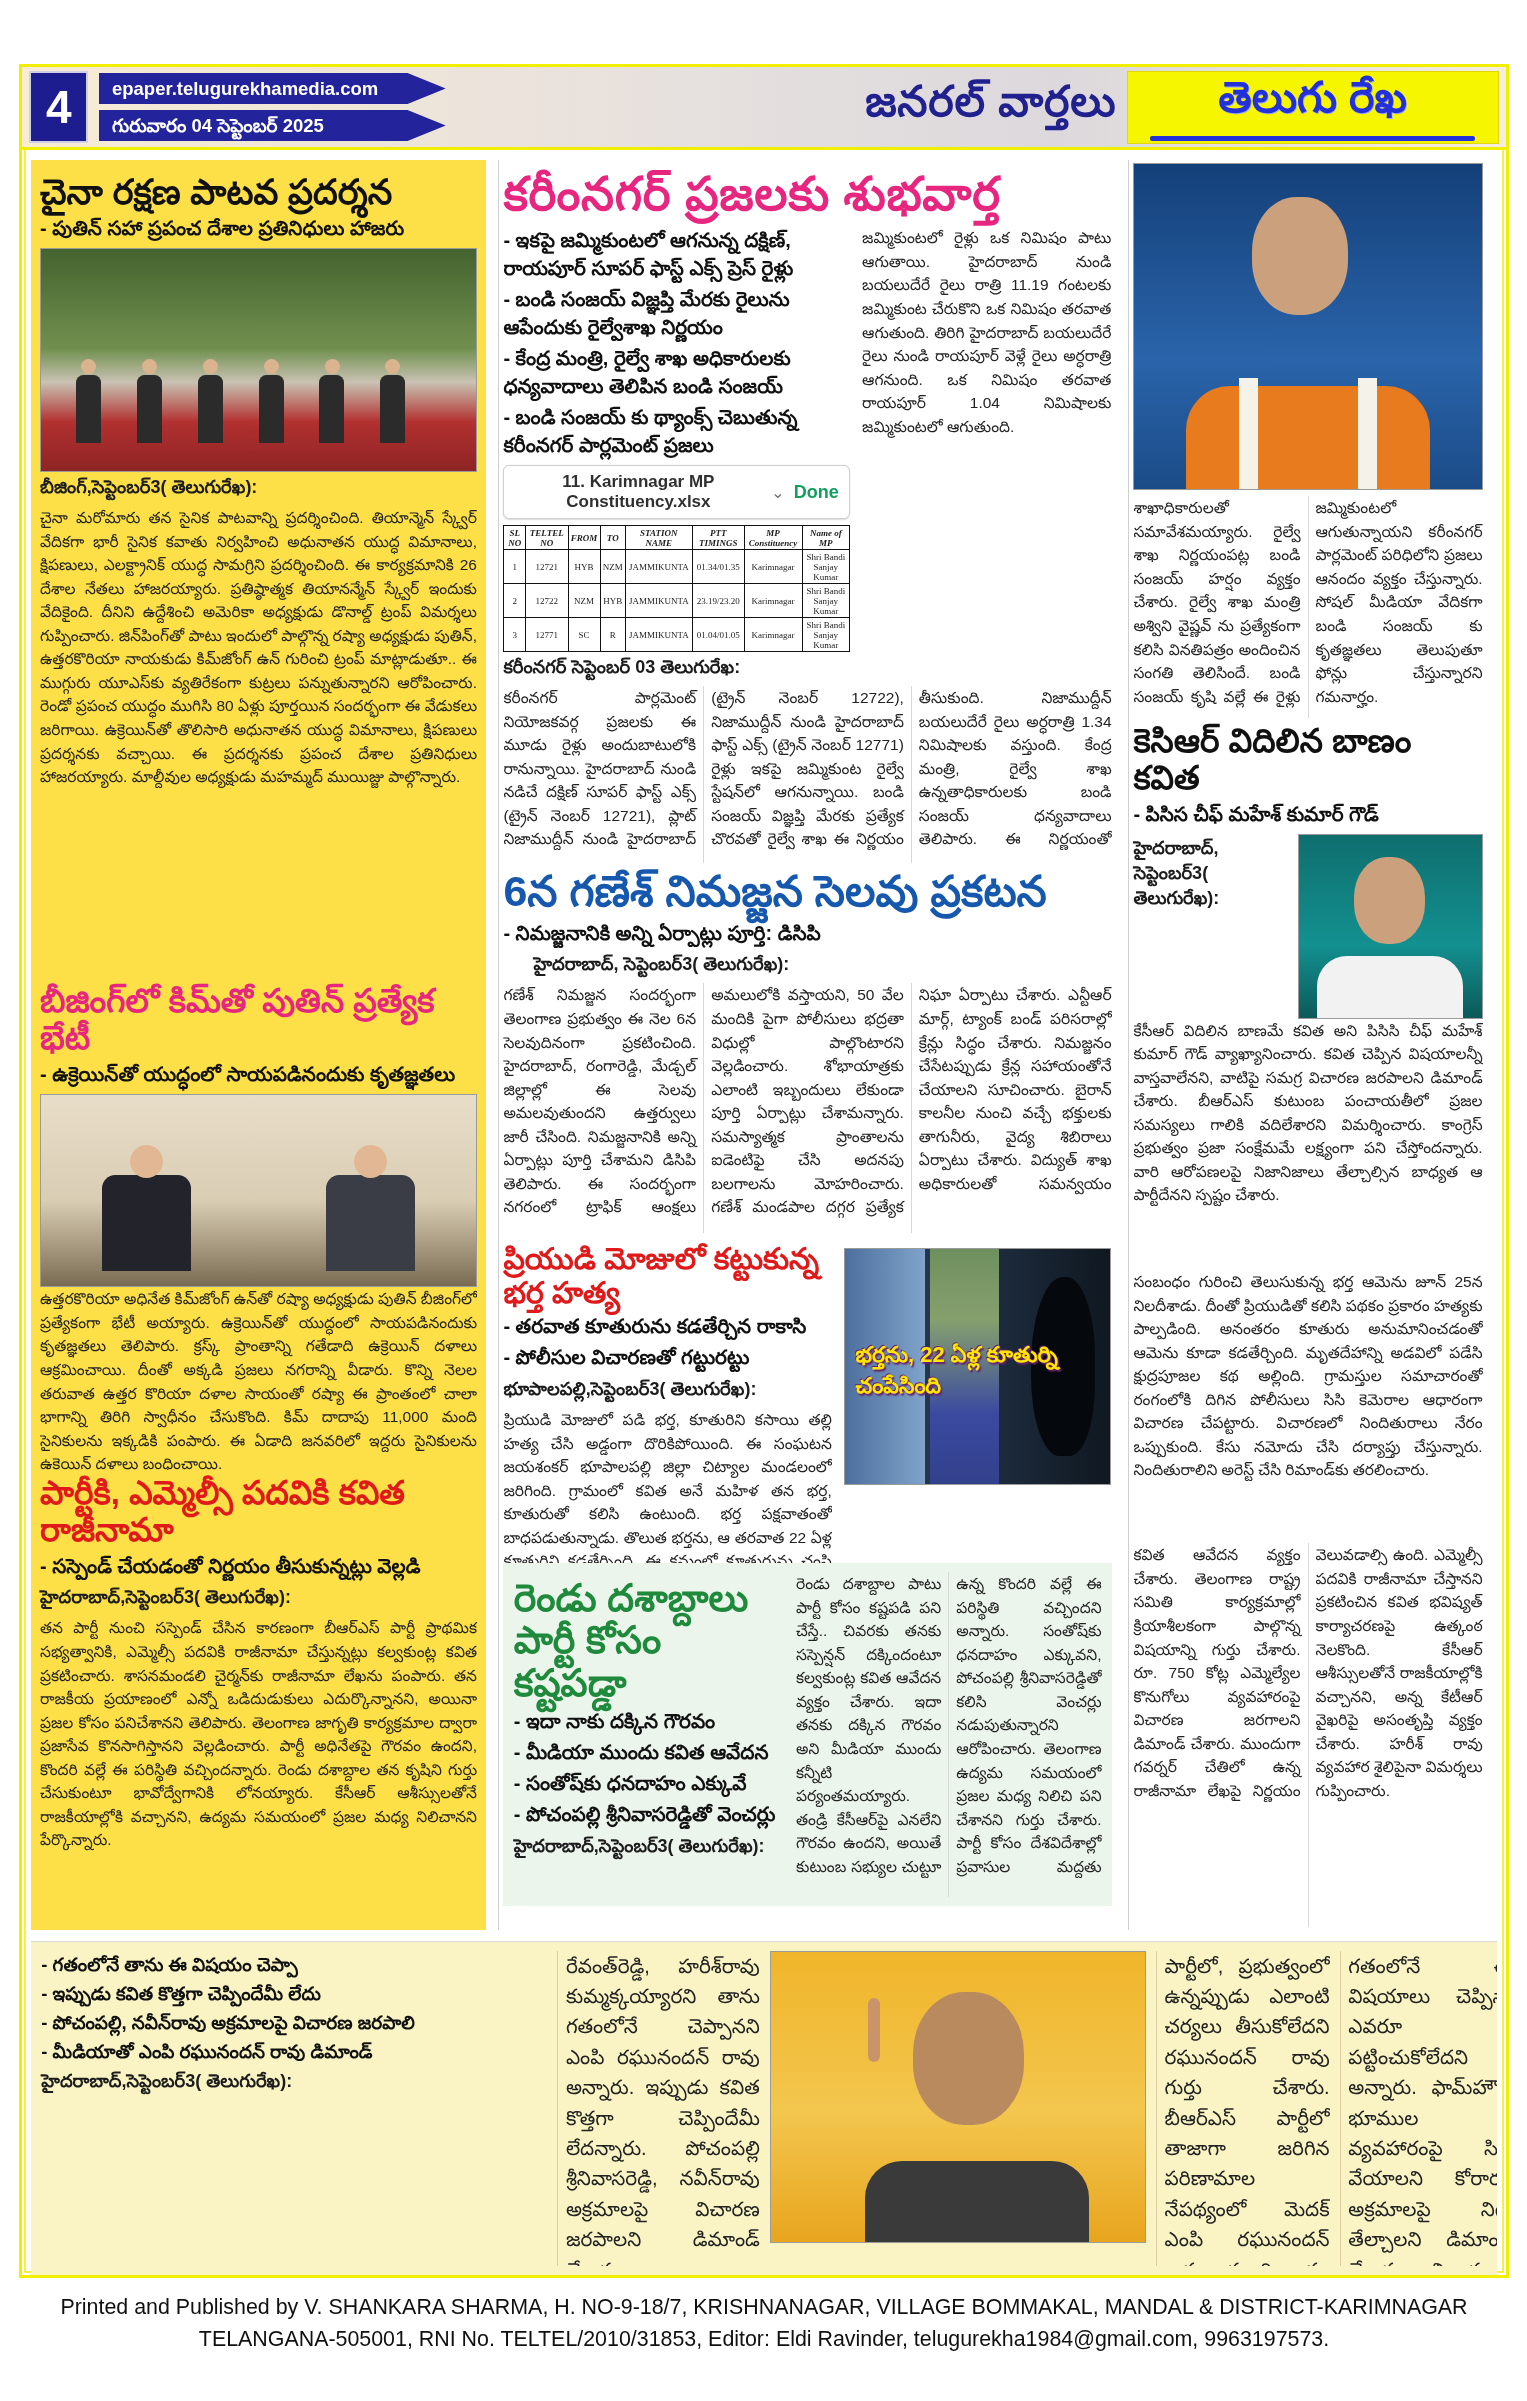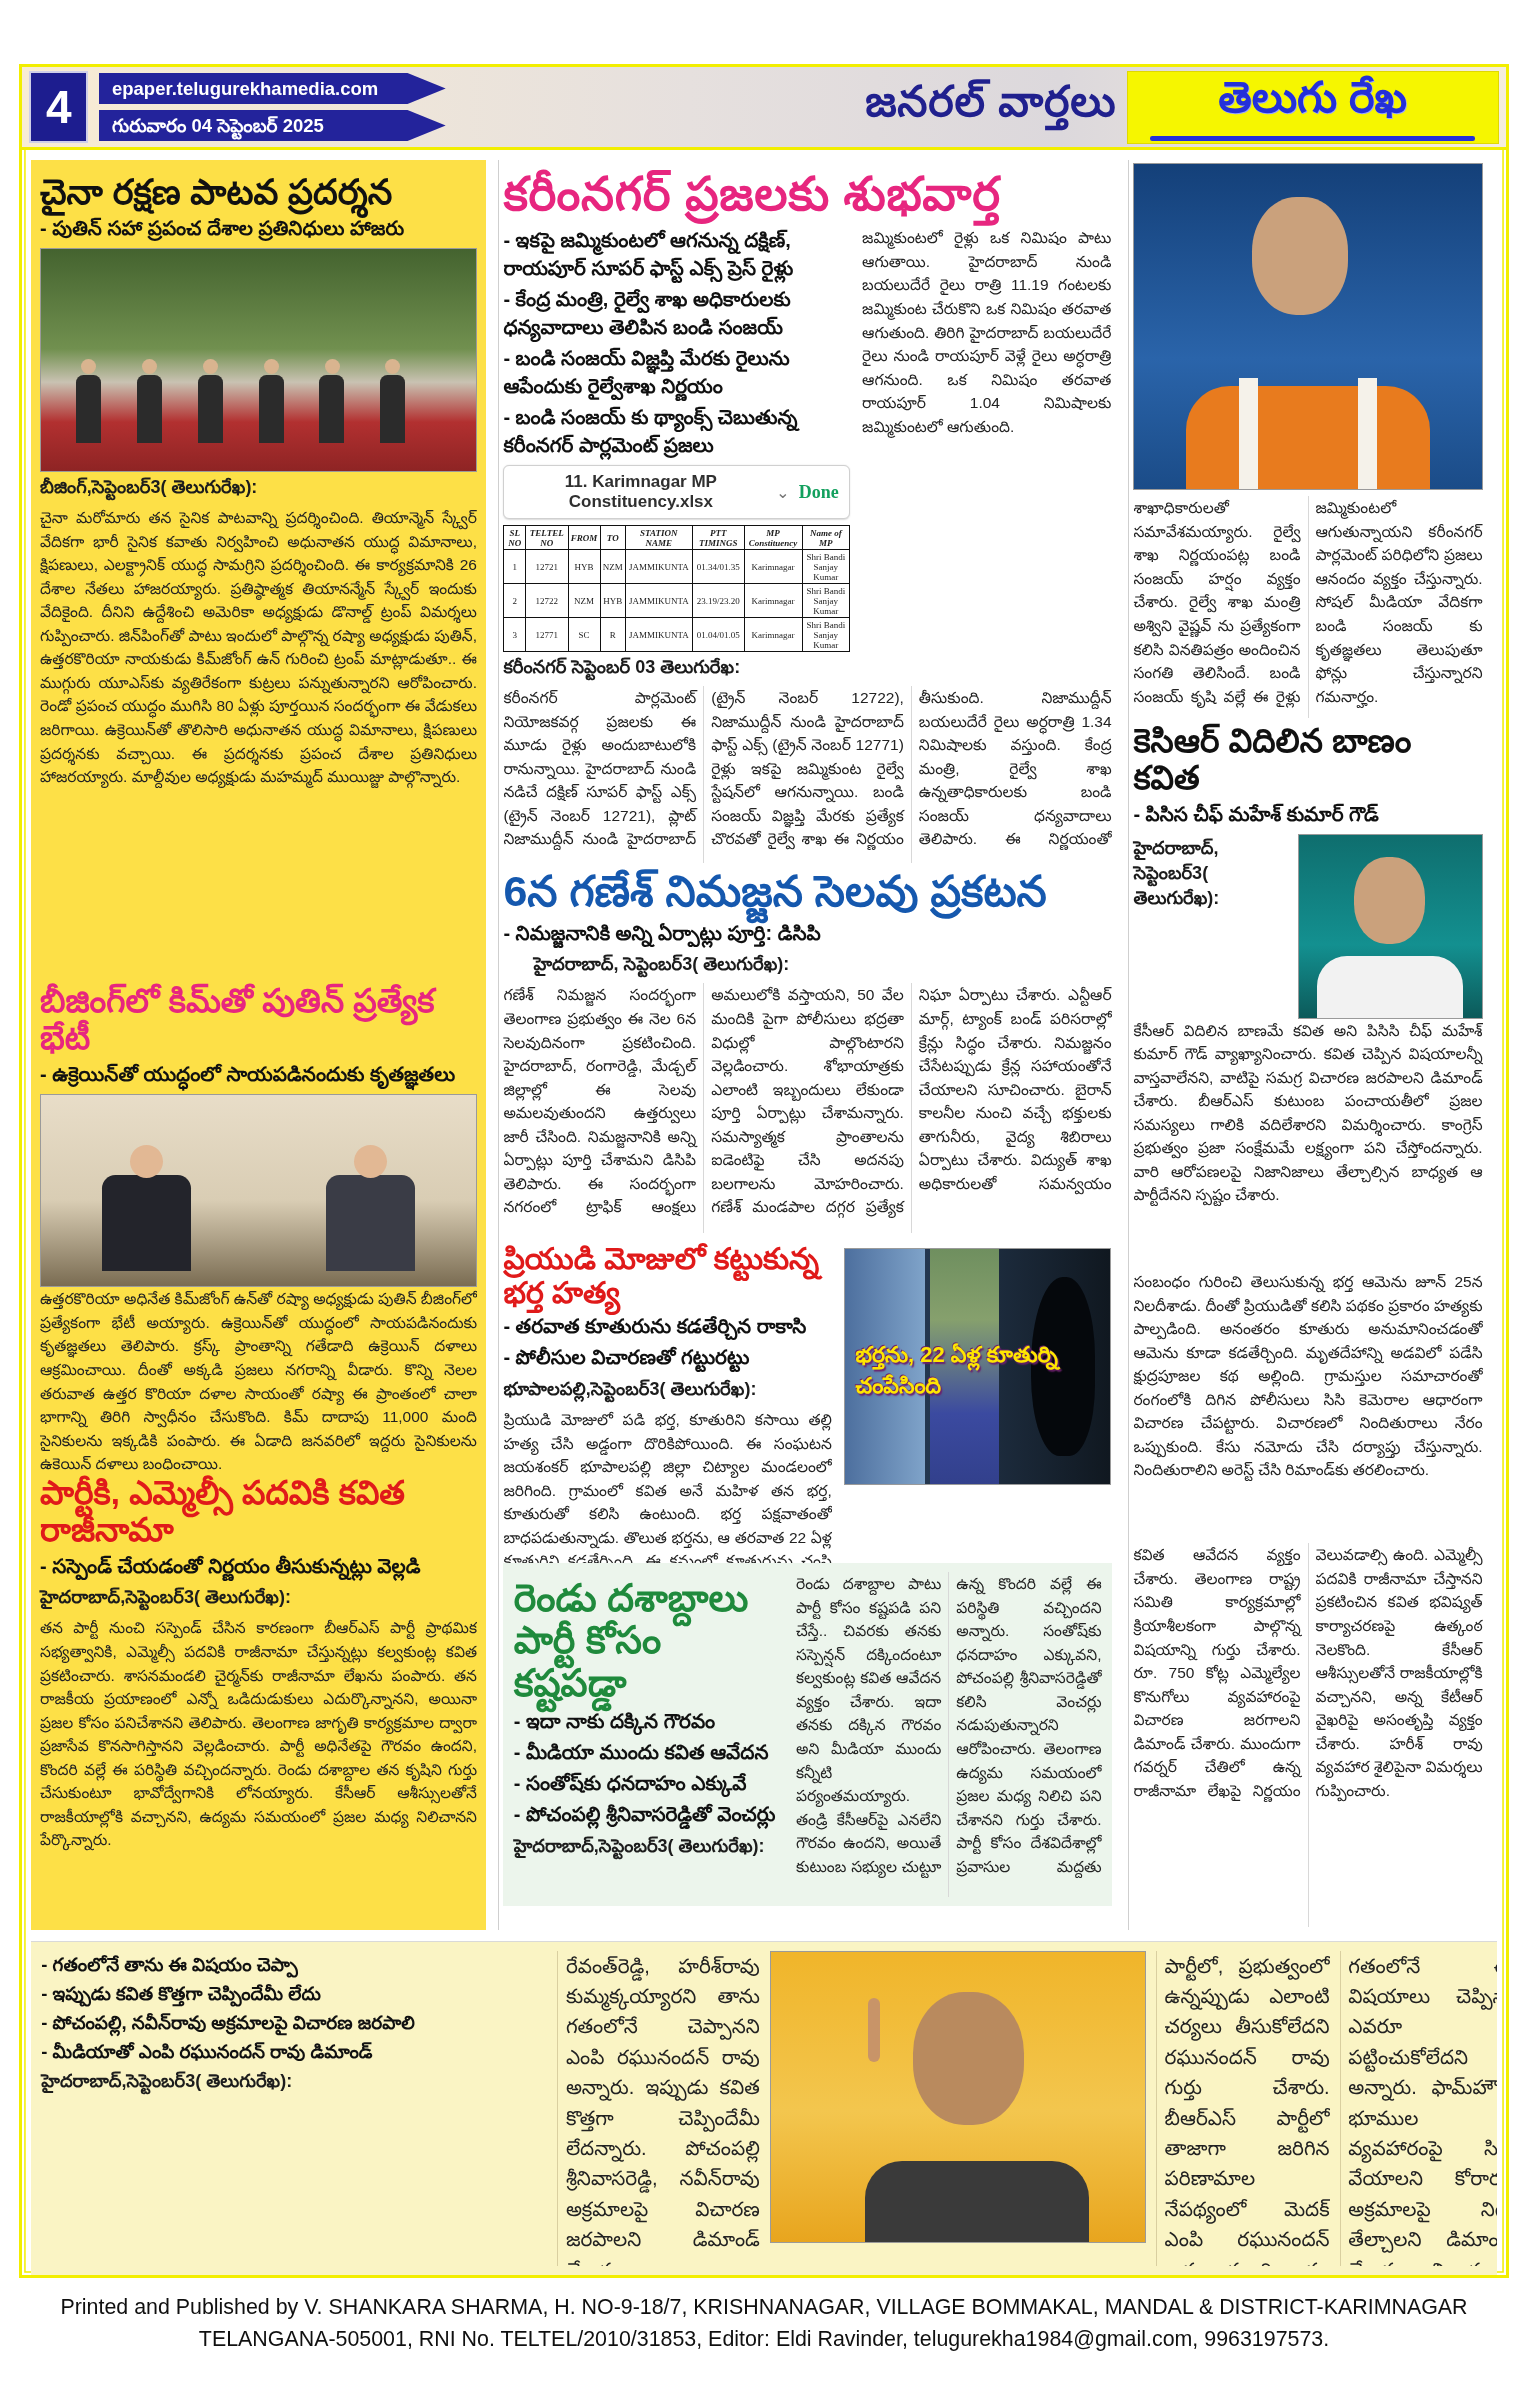--- a/index.html
+++ b/index.html
@@ -60,21 +60,21 @@
   .crime-sil{position:absolute;right:6%;top:12%;width:24%;height:76%;background:#05080c;border-radius:50% 45% 40% 45%;}
   .crime-cap{position:absolute;left:4%;bottom:34%;color:#ffe600;font-size:22px;font-weight:bold;
              text-shadow:1.5px 1.5px 1.5px #6b1f6b,-0.7px -0.7px 0 #6b1f6b;}
   .ph-raghu{height:290px;background:linear-gradient(#f0b52a 0%,#f3c64e 55%,#e8a51e 100%);}
   .finger{position:absolute;background:#c89468;width:12px;height:64px;border-radius:6px;}
   
   .xlsx-bar{background:#fff;border:0.7px solid #d0d0d0;border-radius:6px;display:flex;align-items:center;
             padding:6px 10.3px;gap:9px;font-size:17px;color:#303030;box-shadow:0 0.7px 1.5px rgba(0,0,0,.15);}
   .xlsx-name{font-weight:bold;flex:1;text-align:center;}
   .chev{color:#777;font-size:16.3px;}
-  .done{color:#13a05e;font-weight:bold;font-size:18px;font-family:Liberation Serif, serif;}
+  .done{color:#13a05e;font-weight:bold;font-size:18px;}
   table.mp{border-collapse:collapse;width:100%;margin-top:6px;background:#fff;
            font-family:"Liberation Serif",serif;}
   table.mp th{font-style:italic;font-weight:bold;font-size:9px;border:1.1px solid #111;padding:1.5px 2.2px;}
   table.mp td{font-size:9px;border:1.1px solid #111;padding:1.5px 2.2px;text-align:center;}
   
   .green-box{background:#ecf5ec;padding:9px 10.3px;box-sizing:border-box;}
   .band{background:#faf4c4;margin:0 9px;display:grid;
         grid-template-columns:35% 14% 26% 12% 12%;gap:10.3px;height:334px;overflow:hidden;
         padding:9px 10.3px;box-sizing:border-box;border-top:0.7px solid #d9d9d9;}
   .band .body-txt{font-size:20px;}
@@ -133,22 +133,22 @@
       <div class="dateline">హైదరాబాద్,సెప్టెంబర్3( తెలుగురేఖ):</div>
       <div class="body-txt block" style="height:244px">తన పార్టీ నుంచి సస్పెండ్ చేసిన కారణంగా బీఆర్ఎస్ పార్టీ ప్రాథమిక సభ్యత్వానికి, ఎమ్మెల్సీ పదవికి రాజీనామా చేస్తున్నట్లు కల్వకుంట్ల కవిత ప్రకటించారు. శాసనమండలి చైర్మన్‌కు రాజీనామా లేఖను పంపారు. తన రాజకీయ ప్రయాణంలో ఎన్నో ఒడిదుడుకులు ఎదుర్కొన్నానని, అయినా ప్రజల కోసం పనిచేశానని తెలిపారు. తెలంగాణ జాగృతి కార్యక్రమాల ద్వారా ప్రజాసేవ కొనసాగిస్తానని వెల్లడించారు. పార్టీ అధినేతపై గౌరవం ఉందని, కొందరి వల్లే ఈ పరిస్థితి వచ్చిందన్నారు. రెండు దశాబ్దాల తన కృషిని గుర్తు చేసుకుంటూ భావోద్వేగానికి లోనయ్యారు. కేసీఆర్ ఆశీస్సులతోనే రాజకీయాల్లోకి వచ్చానని, ఉద్యమ సమయంలో ప్రజల మధ్య నిలిచానని పేర్కొన్నారు.</div>
     </div>
 
     <div class="colM">
       <div class="hl hl-pink" style="font-size:47px;letter-spacing:0.7px">కరీంనగర్ ప్రజలకు శుభవార్త</div>
 
       <div class="mid-row">
         <div>
           <div class="sub">- ఇకపై జమ్మికుంటలో ఆగనున్న దక్షిణ్, రాయపూర్ సూపర్ ఫాస్ట్ ఎక్స్ ప్రెస్ రైళ్లు</div>
+          <div class="sub">- బండి సంజయ్ విజ్ఞప్తి మేరకు రైలును ఆపేందుకు రైల్వేశాఖ నిర్ణయం</div>
           <div class="sub">- కేంద్ర మంత్రి, రైల్వే శాఖ అధికారులకు ధన్యవాదాలు తెలిపిన బండి సంజయ్</div>
-          <div class="sub">- బండి సంజయ్ విజ్ఞప్తి మేరకు రైలును ఆపేందుకు రైల్వేశాఖ నిర్ణయం</div>
           <div class="sub">- బండి సంజయ్ కు థ్యాంక్స్ చెబుతున్న కరీంనగర్ పార్లమెంట్ ప్రజలు</div>
 
           <div class="xlsx-bar">
             <span class="xlsx-name">11. Karimnagar MP Constituency.xlsx</span>
             <span class="chev">⌄</span>
             <span class="done">Done</span>
           </div>
           <table class="mp">
             <tbody>
                   <tr>

